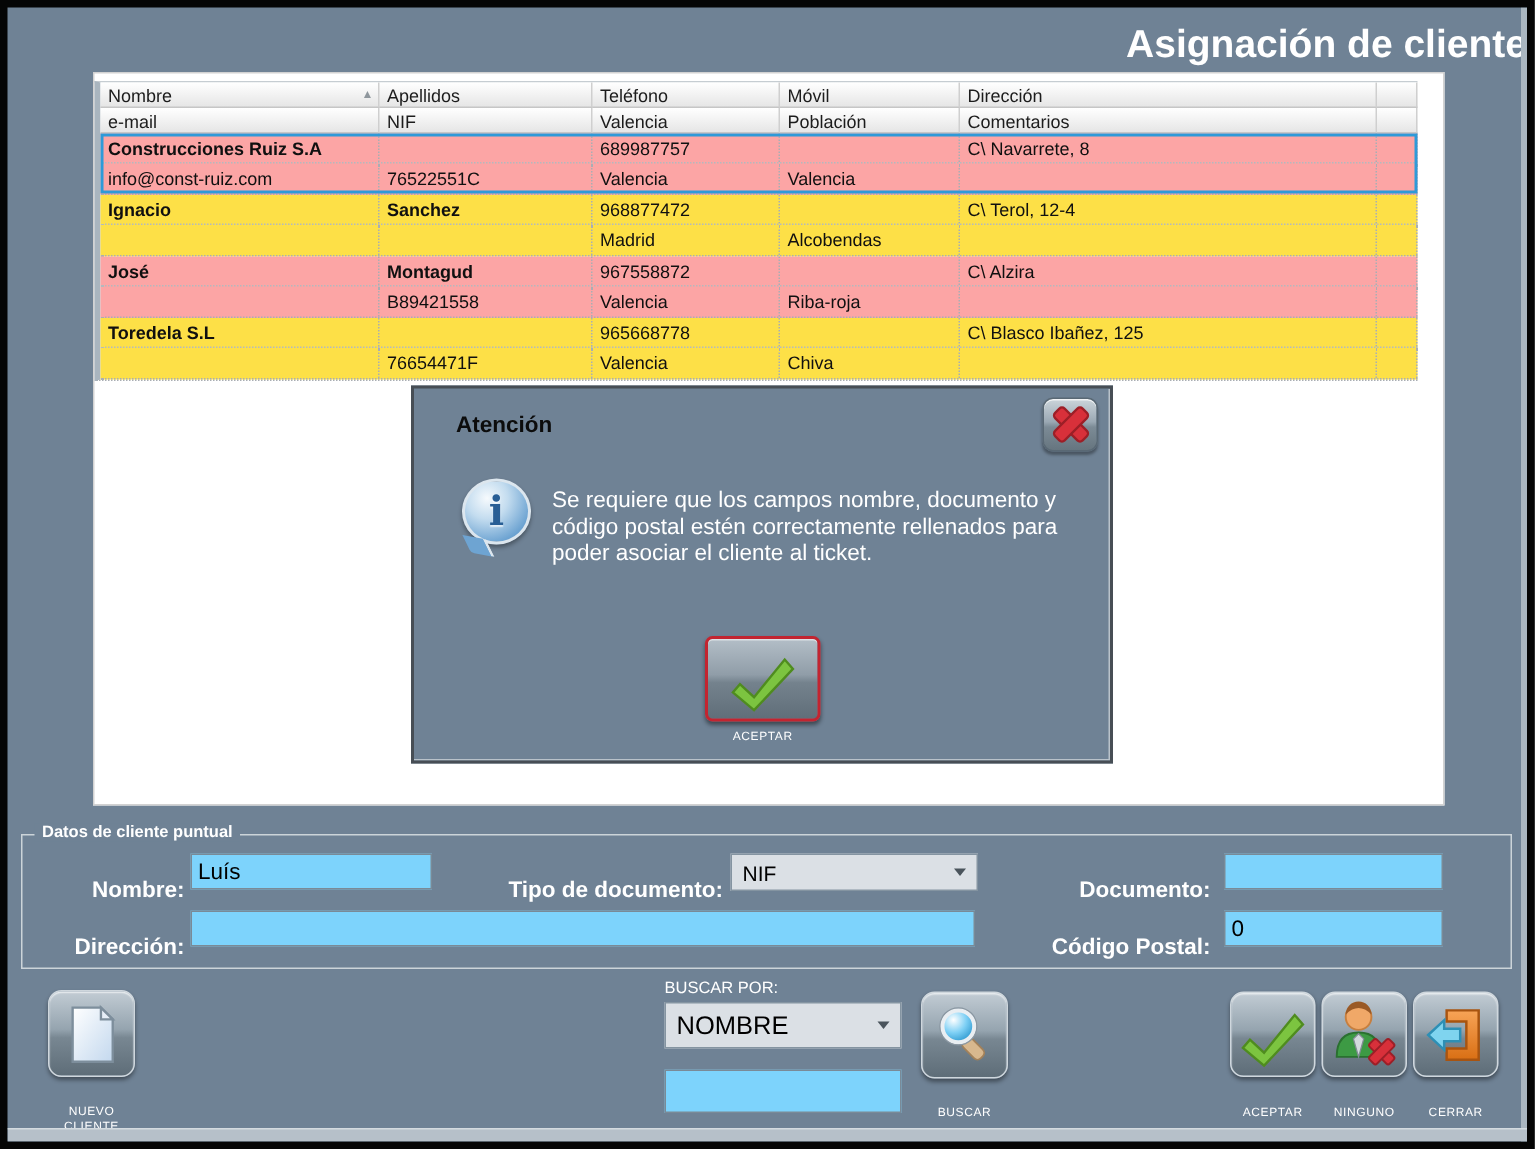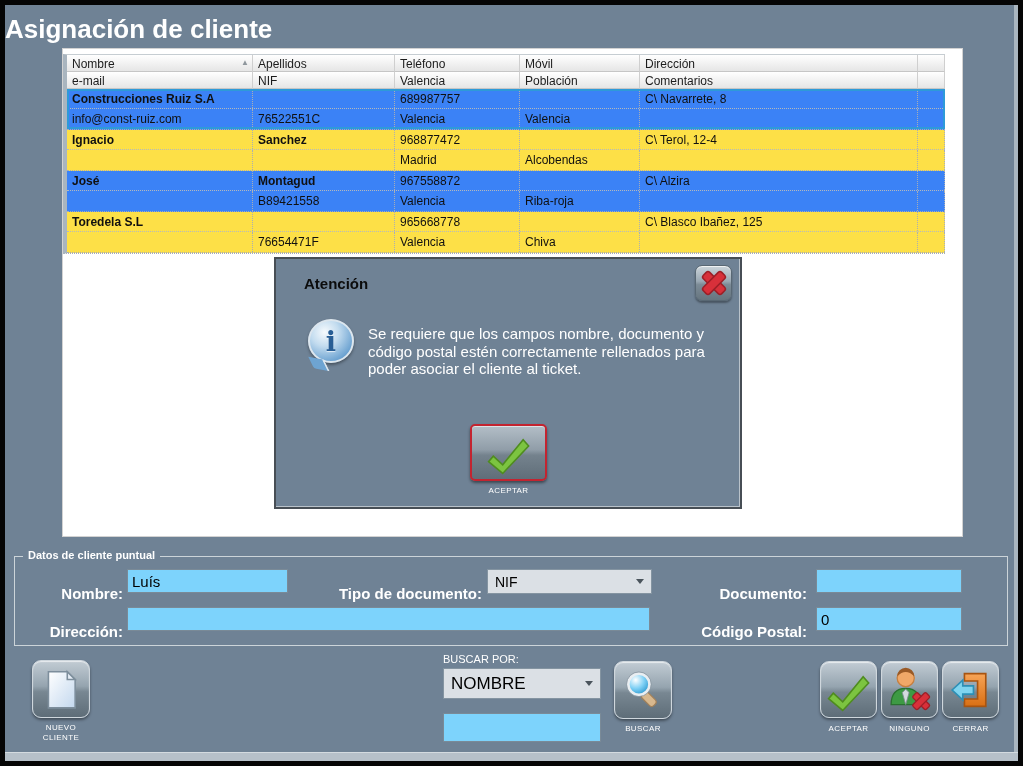--- a/index.html
+++ b/index.html
@@ -2,33 +2,33 @@
 <html><head>
 <meta charset="utf-8">
 <style>
   html,body{margin:0;padding:0;background:#000;}
   *{box-sizing:border-box;font-family:"Liberation Sans",sans-serif;}
   .window{position:relative;width:1023px;height:766px;background:#050505;}
   .inner{position:absolute;left:5px;top:5px;width:1013px;height:756px;background:#6f8295;overflow:hidden;}
   .right-strip{position:absolute;right:0;top:0;bottom:0;width:4px;background:#aab6c0;}
   .bottom-strip{position:absolute;left:0;right:0;bottom:0;height:9px;background:#b6c0c9;border-top:1px solid #d4dbe0;}
 
-  .title{position:absolute;left:0;top:9px;width:100%;text-align:left;font-size:26px;font-weight:bold;color:#ffffff;}
+  .title{position:absolute;left:0;top:9px;width:100%;text-align:right;font-size:26px;font-weight:bold;color:#ffffff;}
 
   .panel{position:absolute;left:57px;top:43px;width:901px;height:489px;background:#ffffff;border:1px solid #d2d2d2;}
 
   .grid{position:absolute;left:0;top:5px;width:882px;border-left:4px solid #a9b5bf;border-top:1px solid #c6cdd2;border-bottom:1px dotted #a9aeb3;}
   .hrow,.row{display:grid;grid-template-columns:186px 142px 125px 120px 278px 27px;}
   .hrow{height:17px;background:linear-gradient(#ffffff,#e4e4e4);}
   .hcell{border-right:1px solid #cfcfcf;border-bottom:1px solid #c6c6c6;padding:2px 3px 0 5px;font-size:12px;color:#1c1c1c;white-space:nowrap;overflow:hidden;display:flex;justify-content:space-between;align-items:flex-start;}
   .sort{font-size:8px;color:#8f979d;margin-top:1px;}
   .row{height:20px;}
   .cell{border-right:1px dotted #a9aeb3;padding:3px 2px 0 5px;font-size:12px;color:#101010;white-space:nowrap;overflow:hidden;}
   .cell.b{font-weight:bold;}
-  .record{position:relative;border-bottom:1px dotted #a9aeb3;background:#3b82f6;}
+  .record{position:relative;border-bottom:1px dotted #a9aeb3;background:#fca5a5;}
   .record .row:first-child{border-bottom:1px dotted #b4b9bd;}
   .record.alt{background:#fde047;}
   .record.selected::after{content:'';position:absolute;inset:0;border:2px solid #2e9ad8;pointer-events:none;}
 
   .dialog{position:absolute;left:269px;top:252px;width:468px;height:252px;background:#6f8295;border:2px solid #474e55;box-shadow:inset -1px -1px 0 #b9c2ca;z-index:5;}
   .dialog-title{position:absolute;left:28px;top:16px;font-size:15px;font-weight:bold;color:#0c0c0c;}
   .close-btn{position:absolute;right:8px;top:6px;width:37px;height:36px;border-radius:7px;border:1px solid #59equal;border:1px solid #596874;background:linear-gradient(180deg,#ccd5db 0%,#9aa8b3 45%,#7c8b96 55%,#66757f 100%);box-shadow:0 2px 2px rgba(0,0,0,.35),inset 0 1px 0 rgba(255,255,255,.7);display:flex;align-items:center;justify-content:center;}
   .info-icon{position:absolute;left:32px;top:60px;width:46px;height:44px;border-radius:50%;background:radial-gradient(circle at 35% 28%,#f6fafd 0%,#c3dcef 35%,#6ea4d2 75%,#4982b8 100%);border:2px solid #dce6ee;box-shadow:0 2px 3px rgba(0,0,0,.35);display:flex;align-items:center;justify-content:center;}
   .info-icon::after{content:'';position:absolute;left:2px;bottom:-9px;width:12px;height:12px;background:#6ea4d2;border-right:2px solid #dce6ee;transform:skewX(35deg) rotate(12deg);border-bottom-left-radius:2px;}
   .info-i{font-family:"DejaVu Serif",serif;font-size:27px;font-weight:bold;color:#285e95;text-shadow:0 1px 1px rgba(255,255,255,.7);}
@@ -37,21 +37,21 @@
   .dlg-accept-label{position:absolute;left:174px;top:227px;width:117px;text-align:center;font-size:8px;color:#ffffff;letter-spacing:.4px;}
 
   .groupbox{position:absolute;left:9px;top:551px;width:994px;height:90px;border:1px solid #ccd4d9;}
   .group-label{position:absolute;left:18px;top:544px;padding:0 5px;background:#6f8295;font-size:11px;font-weight:bold;color:#ffffff;}
   .flabel{position:absolute;font-size:15px;font-weight:bold;color:#ffffff;text-align:right;white-space:nowrap;margin-top:12px;}
   .finput{position:absolute;border:1px solid #7a8a97;background:#7dd3fc;font-size:15px;color:#000;padding:1px 4px;height:24px;}
   .fselect{position:absolute;background:#dbe0e5;border:1px solid #8494a1;display:flex;align-items:center;justify-content:space-between;padding:0 7px;color:#000;cursor:default;}
   .chev{width:0;height:0;border-left:4px solid transparent;border-right:4px solid transparent;border-top:5px solid #4a545c;}
 
   .ibtn{position:absolute;border-radius:9px;border:1px solid #cfd7dd;background:linear-gradient(180deg,#c2ccd4 0%,#95a4af 45%,#78871f 55%,#5e6d78 100%);background:linear-gradient(180deg,#c2ccd4 0%,#95a4af 45%,#788792 55%,#5e6d78 100%);box-shadow:0 2px 3px rgba(0,0,0,.4),inset 0 1px 1px rgba(255,255,255,.65);display:flex;align-items:center;justify-content:center;cursor:pointer;}
-  .btn-label{position:absolute;font-size:8px;color:#ffffff;text-align:center;letter-spacing:.4px;line-height:10px;}
+  .btn-label{position:absolute;font-size:8px;color:#ffffff;text-align:center;letter-spacing:.4px;line-height:10px;margin-top:13px;}
   .small-label{position:absolute;font-size:11px;color:#ffffff;}
 </style>
 </head>
 <body>
 
 <div class="window">
  <div class="inner">
 
   <div class="title">Asignación de cliente</div>
 

